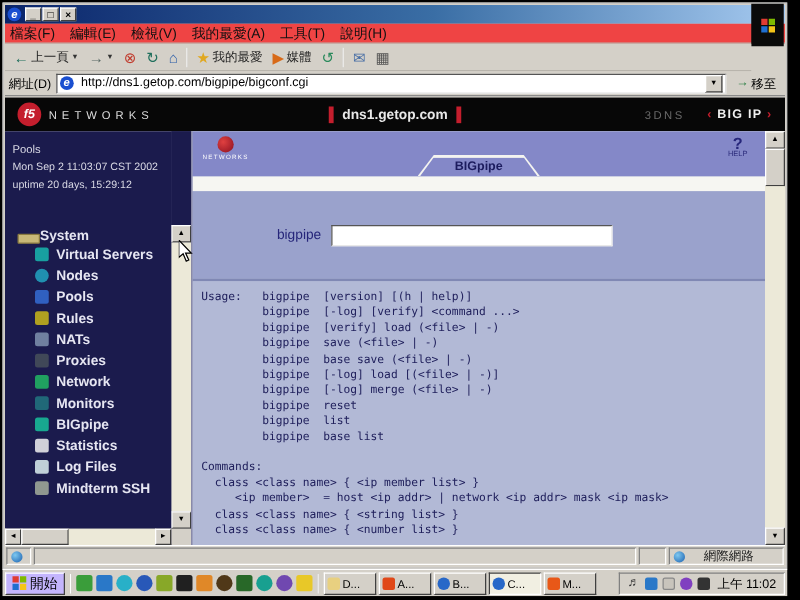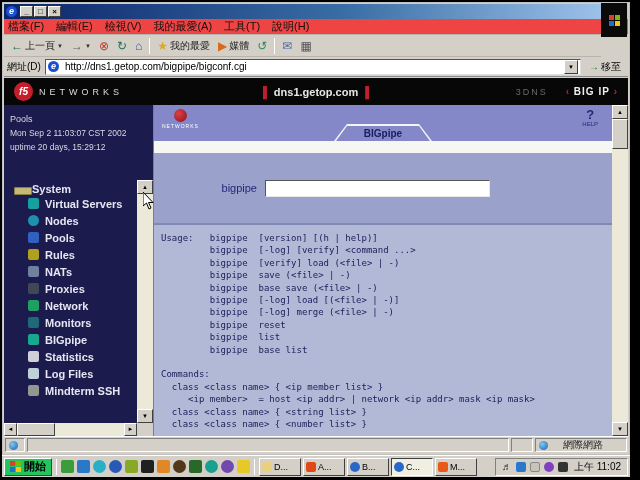--- a/index.html
+++ b/index.html
@@ -120,22 +120,22 @@
                color:#222; }
   .sb-pane { border:1px solid; border-color:#808080 #fff #fff #808080; height:14px; margin:0 1px;
              display:flex; align-items:center; padding:0 3px; gap:15px; }
   .sb-pane.grow { flex:1; }
   .globe { width:9px; height:9px; border-radius:50%;
            background:radial-gradient(circle at 35% 35%,#7ec8f0,#1a5fae); }
   
   .taskbar { position:absolute; left:2px; top:455px; width:628px; height:22px; background:#d4d0c8;
              border-top:1px solid #fff; display:flex; align-items:center; padding:1px 2px; gap:2px; }
   .start-btn { display:flex; align-items:center; gap:3px; height:18px; padding:0 5px;
-               background:#22c55e; border:1px solid; border-color:#fff #404040 #404040 #fff;
-               font-size:11px; font-weight:bold; }
+               background:#c4b5fd; border:1px solid; border-color:#fff #404040 #404040 #fff;
+               font-size:11px; font-weight:normal; }
   .tb-sep { width:1px; height:16px; background:#9a968e; border-right:1px solid #fff; margin:0 2px; }
   .ql { display:flex; gap:3px; align-items:center; }
   .qli { width:13px; height:13px; border-radius:2px; }
   .taskbtns { display:flex; gap:2px; flex:1; }
   .taskbtn { width:42px; height:18px; background:#d4d0c8; border:1px solid;
              border-color:#fff #404040 #404040 #fff; display:flex; align-items:center; gap:2px;
              font-size:9px; padding:0 2px; overflow:hidden; white-space:nowrap; }
   .taskbtn.active { background:#f1efe2; border-color:#404040 #fff #fff #404040; }
   .tb-ico { width:10px; height:10px; flex:0 0 auto; border-radius:2px; }
   .tray { display:flex; align-items:center; gap:4px; height:18px; border:1px solid;

